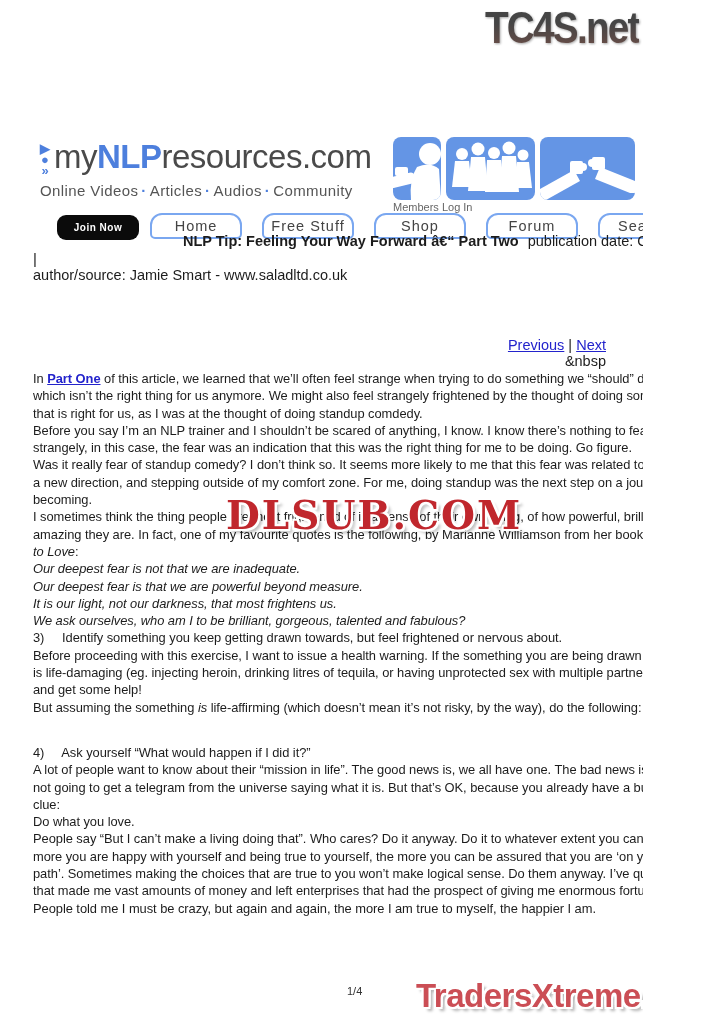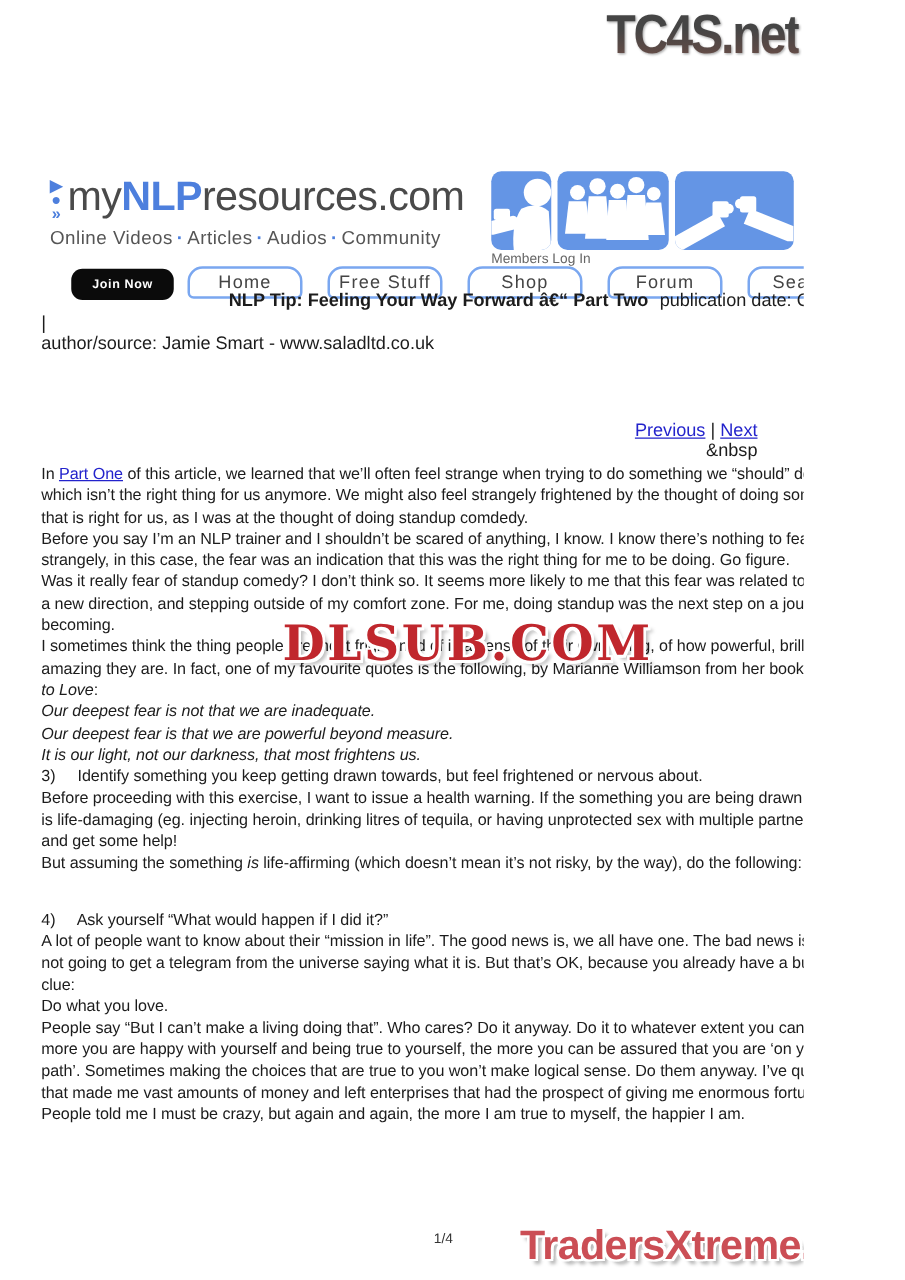--- a/index.html
+++ b/index.html
@@ -49,21 +49,21 @@
   .pager{position:absolute;right:37px;top:337px;text-align:left;font-size:14.5px;line-height:16px;}
   .pager a{color:var(--link_blue,#2323cc);text-decoration:underline;}
   .nbsp-line{position:absolute;right:37px;top:353px;font-size:14.5px;text-align:center;}
 
   
   .body{position:absolute;left:33px;top:370px;width:660px;font-size:12.9px;line-height:17.3px;
         letter-spacing:-.05px;}
   .para{margin:0;}
   .gap{height:28px;}
   .it{font-style:italic;}
-  .body-link{color:var(--link_blue,#2323cc);font-weight:normal;text-decoration:underline;}
+  .body-link{color:var(--link_blue,#2323cc);font-weight:bold;text-decoration:underline;}
 
   
   .dlsub{position:absolute;left:226px;top:492px;font-family:"DejaVu Serif",serif;font-weight:900;
          font-size:39px;letter-spacing:2px;color:var(--dlsub_red,#c0272d);
          text-shadow:-2px -2px 0 #fff,2px -2px 0 #fff,-2px 2px 0 #fff,2px 2px 0 #fff,
                      0 -2px 0 #fff,0 2px 0 #fff,-2px 0 0 #fff,2px 0 0 #fff,4px 4px 3px rgba(0,0,0,.25);}
   .traders{position:absolute;left:416px;top:977px;font-weight:bold;font-size:33px;letter-spacing:-.5px;
          color:var(--traders_red,#cb4e55);
          text-shadow:-2px -2px 0 #fff,2px -2px 0 #fff,-2px 2px 0 #fff,2px 2px 0 #fff,
                      0 -2px 0 #fff,0 2px 0 #fff,-2px 0 0 #fff,2px 0 0 #fff,4px 4px 3px rgba(0,0,0,.3);}
@@ -147,20 +147,21 @@
   <div class="nbsp-line">&amp;nbsp</div>
 
   <div class="body">
       <div class="para"><span class="pl">In </span><a href="#" class="body-link">Part One</a><span class="pl"> of this article, we learned that we’ll often feel strange when trying to do something we “should” do, but which isn’t the right thing for us anymore. We might also feel strangely frightened by the thought of doing something that is right for us, as I was at the thought of doing standup comdedy.</span></div>
       <div class="para"><span class="pl">Before you say I’m an NLP trainer and I shouldn’t be scared of anything, I know. I know there’s nothing to fear. Yet strangely, in this case, the fear was an indication that this was the right thing for me to be doing. Go figure.</span></div>
       <div class="para"><span class="pl">Was it really fear of standup comedy? I don’t think so. It seems more likely to me that this fear was related to going in a new direction, and stepping outside of my comfort zone. For me, doing standup was the next step on a journey of becoming.</span></div>
       <div class="para"><span class="pl">I sometimes think the thing people are most frightened of is a sense of their own being, of how powerful, brilliant and amazing they are. In fact, one of my favourite quotes is the following, by Marianne Williamson from her book </span><span class="it">Return to Love</span><span class="pl">:</span></div>
       <div class="para"><span class="it">Our deepest fear is not that we are inadequate.</span></div>
       <div class="para"><span class="it">Our deepest fear is that we are powerful beyond measure.</span></div>
       <div class="para"><span class="it">It is our light, not our darkness, that most frightens us.</span></div>
+      <div class="para"><span class="it">We ask ourselves, who am I to be brilliant, gorgeous, talented and fabulous?</span></div>
       <div class="para"><span class="pl">3)&nbsp;&nbsp;&nbsp;&nbsp; Identify something you keep getting drawn towards, but feel frightened or nervous about.</span></div>
       <div class="para"><span class="pl">Before proceeding with this exercise, I want to issue a health warning. If the something you are being drawn towards is life-damaging (eg. injecting heroin, drinking litres of tequila, or having unprotected sex with multiple partners), stop and get some help!</span></div>
       <div class="para"><span class="pl">But assuming the something </span><span class="it">is</span><span class="pl"> life-affirming (which doesn’t mean it’s not risky, by the way), do the following:</span></div>
       <div class="gap"></div>
       <div class="para"><span class="pl">4)&nbsp;&nbsp;&nbsp;&nbsp; Ask yourself “What would happen if I did it?”</span></div>
       <div class="para"><span class="pl">A lot of people want to know about their “mission in life”. The good news is, we all have one. The bad news is, you’re not going to get a telegram from the universe saying what it is. But that’s OK, because you already have a built in clue:</span></div>
       <div class="para"><span class="pl">Do what you love.</span></div>
       <div class="para"><span class="pl">People say “But I can’t make a living doing that”. Who cares? Do it anyway. Do it to whatever extent you can. The more you are happy with yourself and being true to yourself, the more you can be assured that you are ‘on your path’. Sometimes making the choices that are true to you won’t make logical sense. Do them anyway. I’ve quit jobs that made me vast amounts of money and left enterprises that had the prospect of giving me enormous fortunes. People told me I must be crazy, but again and again, the more I am true to myself, the happier I am.</span></div>
     </div>
 

